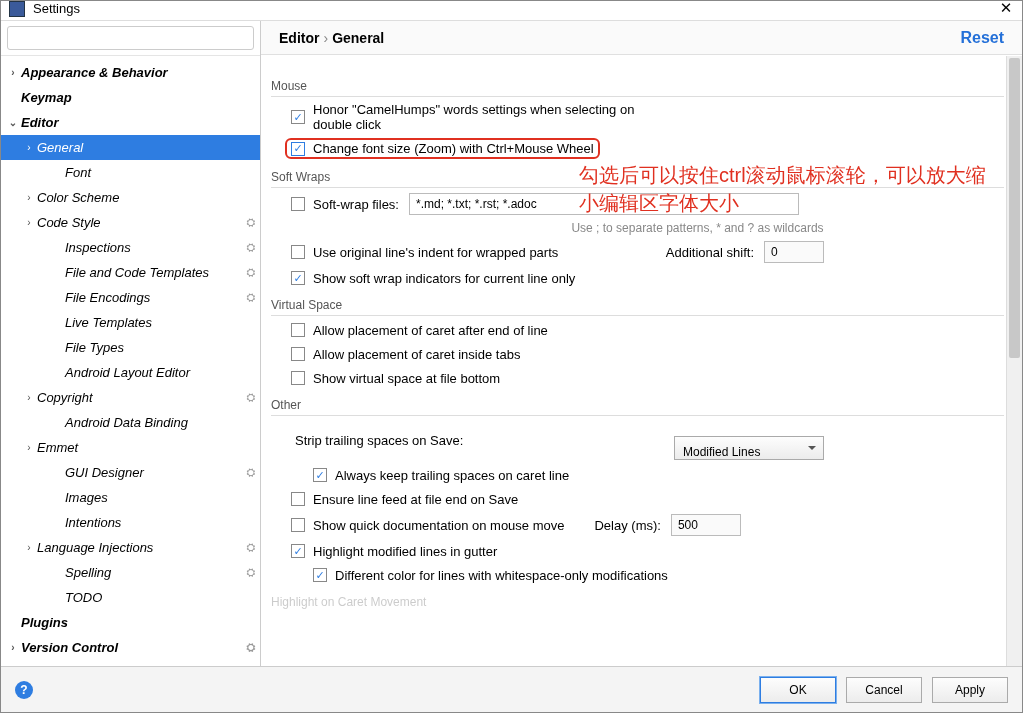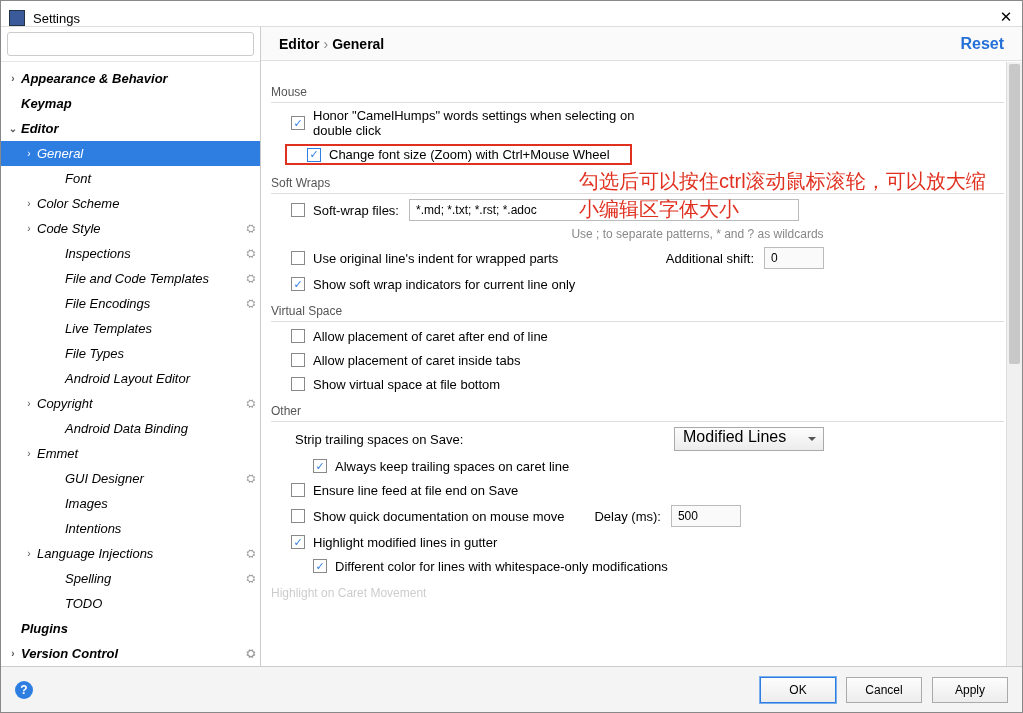--- a/index.html
+++ b/index.html
@@ -1,18 +1,18 @@
 <!DOCTYPE html>
 <html><head>
 <meta charset="utf-8">
 <style>
 * { box-sizing: border-box; margin: 0; padding: 0; }
 body { font-family: "Segoe UI", "Microsoft YaHei", sans-serif; font-size: 13px; color: #000; background: #fff; overflow: hidden; }
 .window { width: 1023px; height: 713px; border: 1px solid #888; display: flex; flex-direction: column; position: relative; }
-.titlebar { height: 26px; display: flex; align-items: flex-end; padding: 0 8px; border-bottom: 1px solid #ddd; }
+.titlebar { height: 20px; display: flex; align-items: flex-start; padding: 0 8px; border-bottom: 1px solid #ddd; }
 .titlebar .app-icon { width: 16px; height: 16px; background: #3a5a9a; margin-right: 8px; border: 1px solid #234; }
 .titlebar .title { flex: 1; font-size: 13px; }
 .titlebar .close { width: 16px; height: 16px; cursor: pointer; font-size: 15px; text-align: center; line-height: 14px; }
 .body { flex: 1; display: flex; overflow: hidden; }
 .sidebar { width: 260px; border-right: 1px solid #ccc; display: flex; flex-direction: column; }
 .search-wrap { padding: 5px 6px; border-bottom: 1px solid #e5e5e5; }
 .search { width: 100%; height: 24px; border: 1px solid #ccc; border-radius: 3px; padding: 0 20px 0 18px; font-size: 12px; position: relative; }
 .search-wrap { position: relative; }
 .search-icon { position: absolute; left: 10px; top: 10px; width: 12px; height: 12px; opacity: 0.5; }
 .tree { flex: 1; overflow-y: auto; padding: 4px 0; }
@@ -34,23 +34,23 @@
 .section-title { color: #555; font-size: 12px; margin: 8px 0 2px 0; padding-bottom: 3px; border-bottom: 1px solid #ddd; }
 .row { display: flex; align-items: center; padding: 3px 0 3px 20px; min-height: 24px; }
 .row.indented { padding-left: 42px; }
 .chk { width: 14px; height: 14px; border: 1px solid #888; margin-right: 8px; flex-shrink: 0; display: flex; align-items: center; justify-content: center; font-size: 11px; color: #2e7de1; background: #fff; }
 .chk.checked::after { content: "✓"; }
 .chk.blue { border-color: #2e7de1; color: #2e7de1; }
 .row .text { flex-shrink: 0; }
 .input-text { height: 22px; border: 1px solid #bbb; padding: 0 6px; font-size: 12px; }
 .hint { color: #888; font-size: 12px; text-align: center; padding: 3px 0; }
 .disabled { color: #000000; }
-.select { height: 24px; border: 1px solid #aaa; background: linear-gradient(#fdfdfd,#ececec); padding: 0 22px 0 8px; font-size: 16px; position: relative; display: inline-flex; align-items: flex-start; }
+.select { height: 24px; border: 1px solid #aaa; background: linear-gradient(#fdfdfd,#ececec); padding: 0 22px 0 8px; font-size: 12px; position: relative; display: inline-flex; align-items: flex-end; margin-top: 15px; }
 .select::after { content: ""; position: absolute; right: 7px; top: 9px; border: 4px solid transparent; border-top-color: #555; }
-.highlight-box { border: 2px solid #e03020; border-radius: 0; padding: 1px 20px; margin-left: -6px; display: inline-flex; align-items: center; }
+.highlight-box { border: 2px solid #e03020; border-radius: 6px; padding: 1px 4px; margin-left: -6px; display: inline-flex; align-items: center; }
 .annotation { position: absolute; color: #e03020; font-size: 20px; font-weight: 500; line-height: 1.4; pointer-events: none; }
 .footer { height: 46px; border-top: 1px solid #ccc; display: flex; align-items: center; padding: 0 14px; background: #f4f4f4; }
 .help-icon { width: 18px; height: 18px; border-radius: 50%; background: #2e7de1; color: #fff; font-size: 12px; display: flex; align-items: center; justify-content: center; font-weight: bold; }
 .footer .spacer { flex: 1; }
 .btn { min-width: 76px; height: 26px; margin-left: 10px; border: 1px solid #aaa; background: linear-gradient(#fdfdfd,#ececec); font-size: 12px; cursor: pointer; }
 .btn.primary { border: 1px solid #2e7de1; outline: 1px solid #7ab0ee; }
 .scrollbar-v { position: absolute; right: 0; top: 35px; bottom: 0; width: 16px; background: #f0f0f0; border-left: 1px solid #ddd; }
 .scrollbar-v .thumb { position: absolute; left: 2px; right: 2px; top: 2px; height: 300px; background: #c8c8c8; border-radius: 2px; }
 </style>
 </head>

